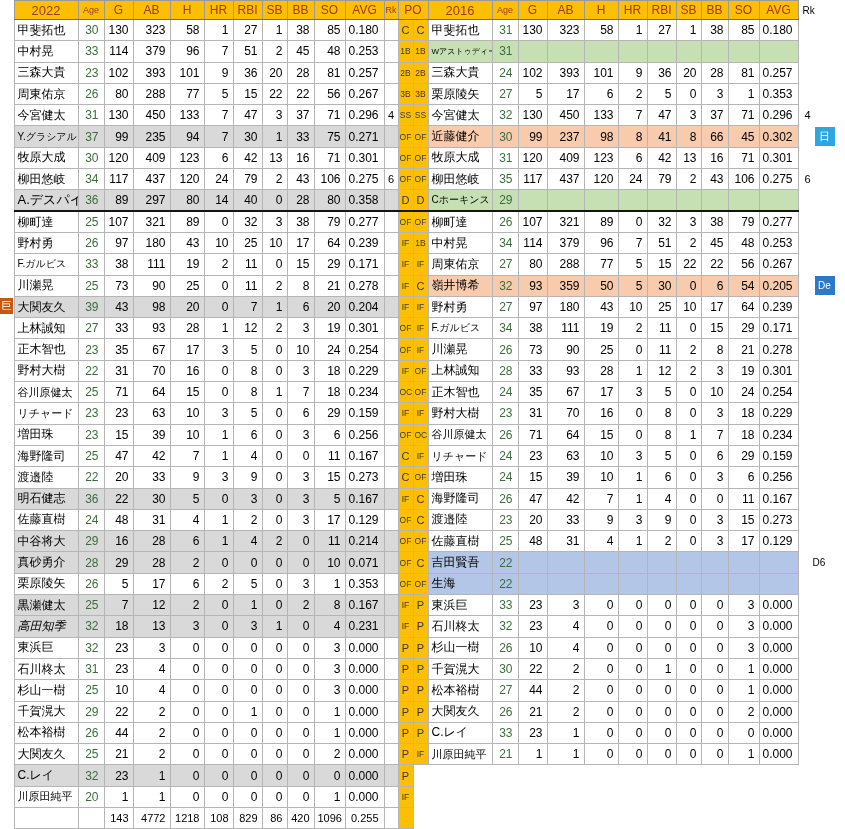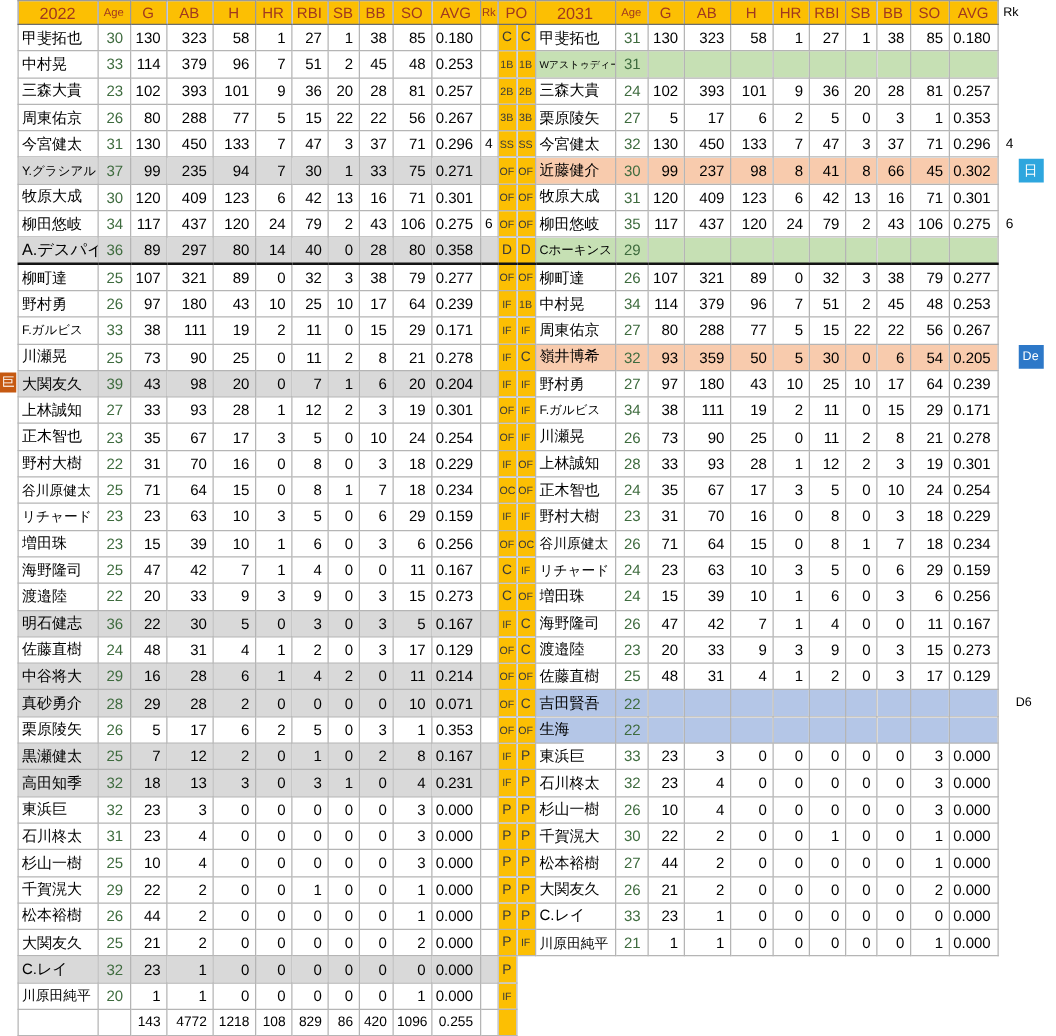--- a/index.html
+++ b/index.html
@@ -77,21 +77,21 @@
           <td class="">AB</td>
           <td class="">H</td>
           <td class="">HR</td>
           <td class="">RBI</td>
           <td class="">SB</td>
           <td class="">BB</td>
           <td class="">SO</td>
           <td class="">AVG</td>
           <td class="sm">Rk</td>
           <td class="" colspan="2">PO</td>
-          <td class="yr">2031</td>
+          <td class="yr">2016</td>
           <td class="sm">Age</td>
           <td class="">G</td>
           <td class="">AB</td>
           <td class="">H</td>
           <td class="">HR</td>
           <td class="">RBI</td>
           <td class="">SB</td>
           <td class="">BB</td>
           <td class="">SO</td>
           <td class="">AVG</td>
@@ -972,21 +972,21 @@
           <td class="num b">0</td>
           <td class="num b">0</td>
           <td class="num b">3</td>
           <td class="avg b">0.000</td>
           <td class="outer">
             <span class="wrap"></span>
           </td>
         </tr>
         <tr>
           <td class="gutter"></td>
-          <td class="name b bg-g" style="font-size: 12px;">高田知季</td>
+          <td class="name b bg-g" style="font-size: 12px; font-style: italic;">高田知季</td>
           <td class="age b bg-g">32</td>
           <td class="num b bg-g">18</td>
           <td class="num b bg-g">13</td>
           <td class="num b bg-g">3</td>
           <td class="num b bg-g">0</td>
           <td class="num b bg-g">3</td>
           <td class="num b bg-g">1</td>
           <td class="num b bg-g">0</td>
           <td class="num b bg-g">4</td>
           <td class="avg b bg-g">0.231</td>

